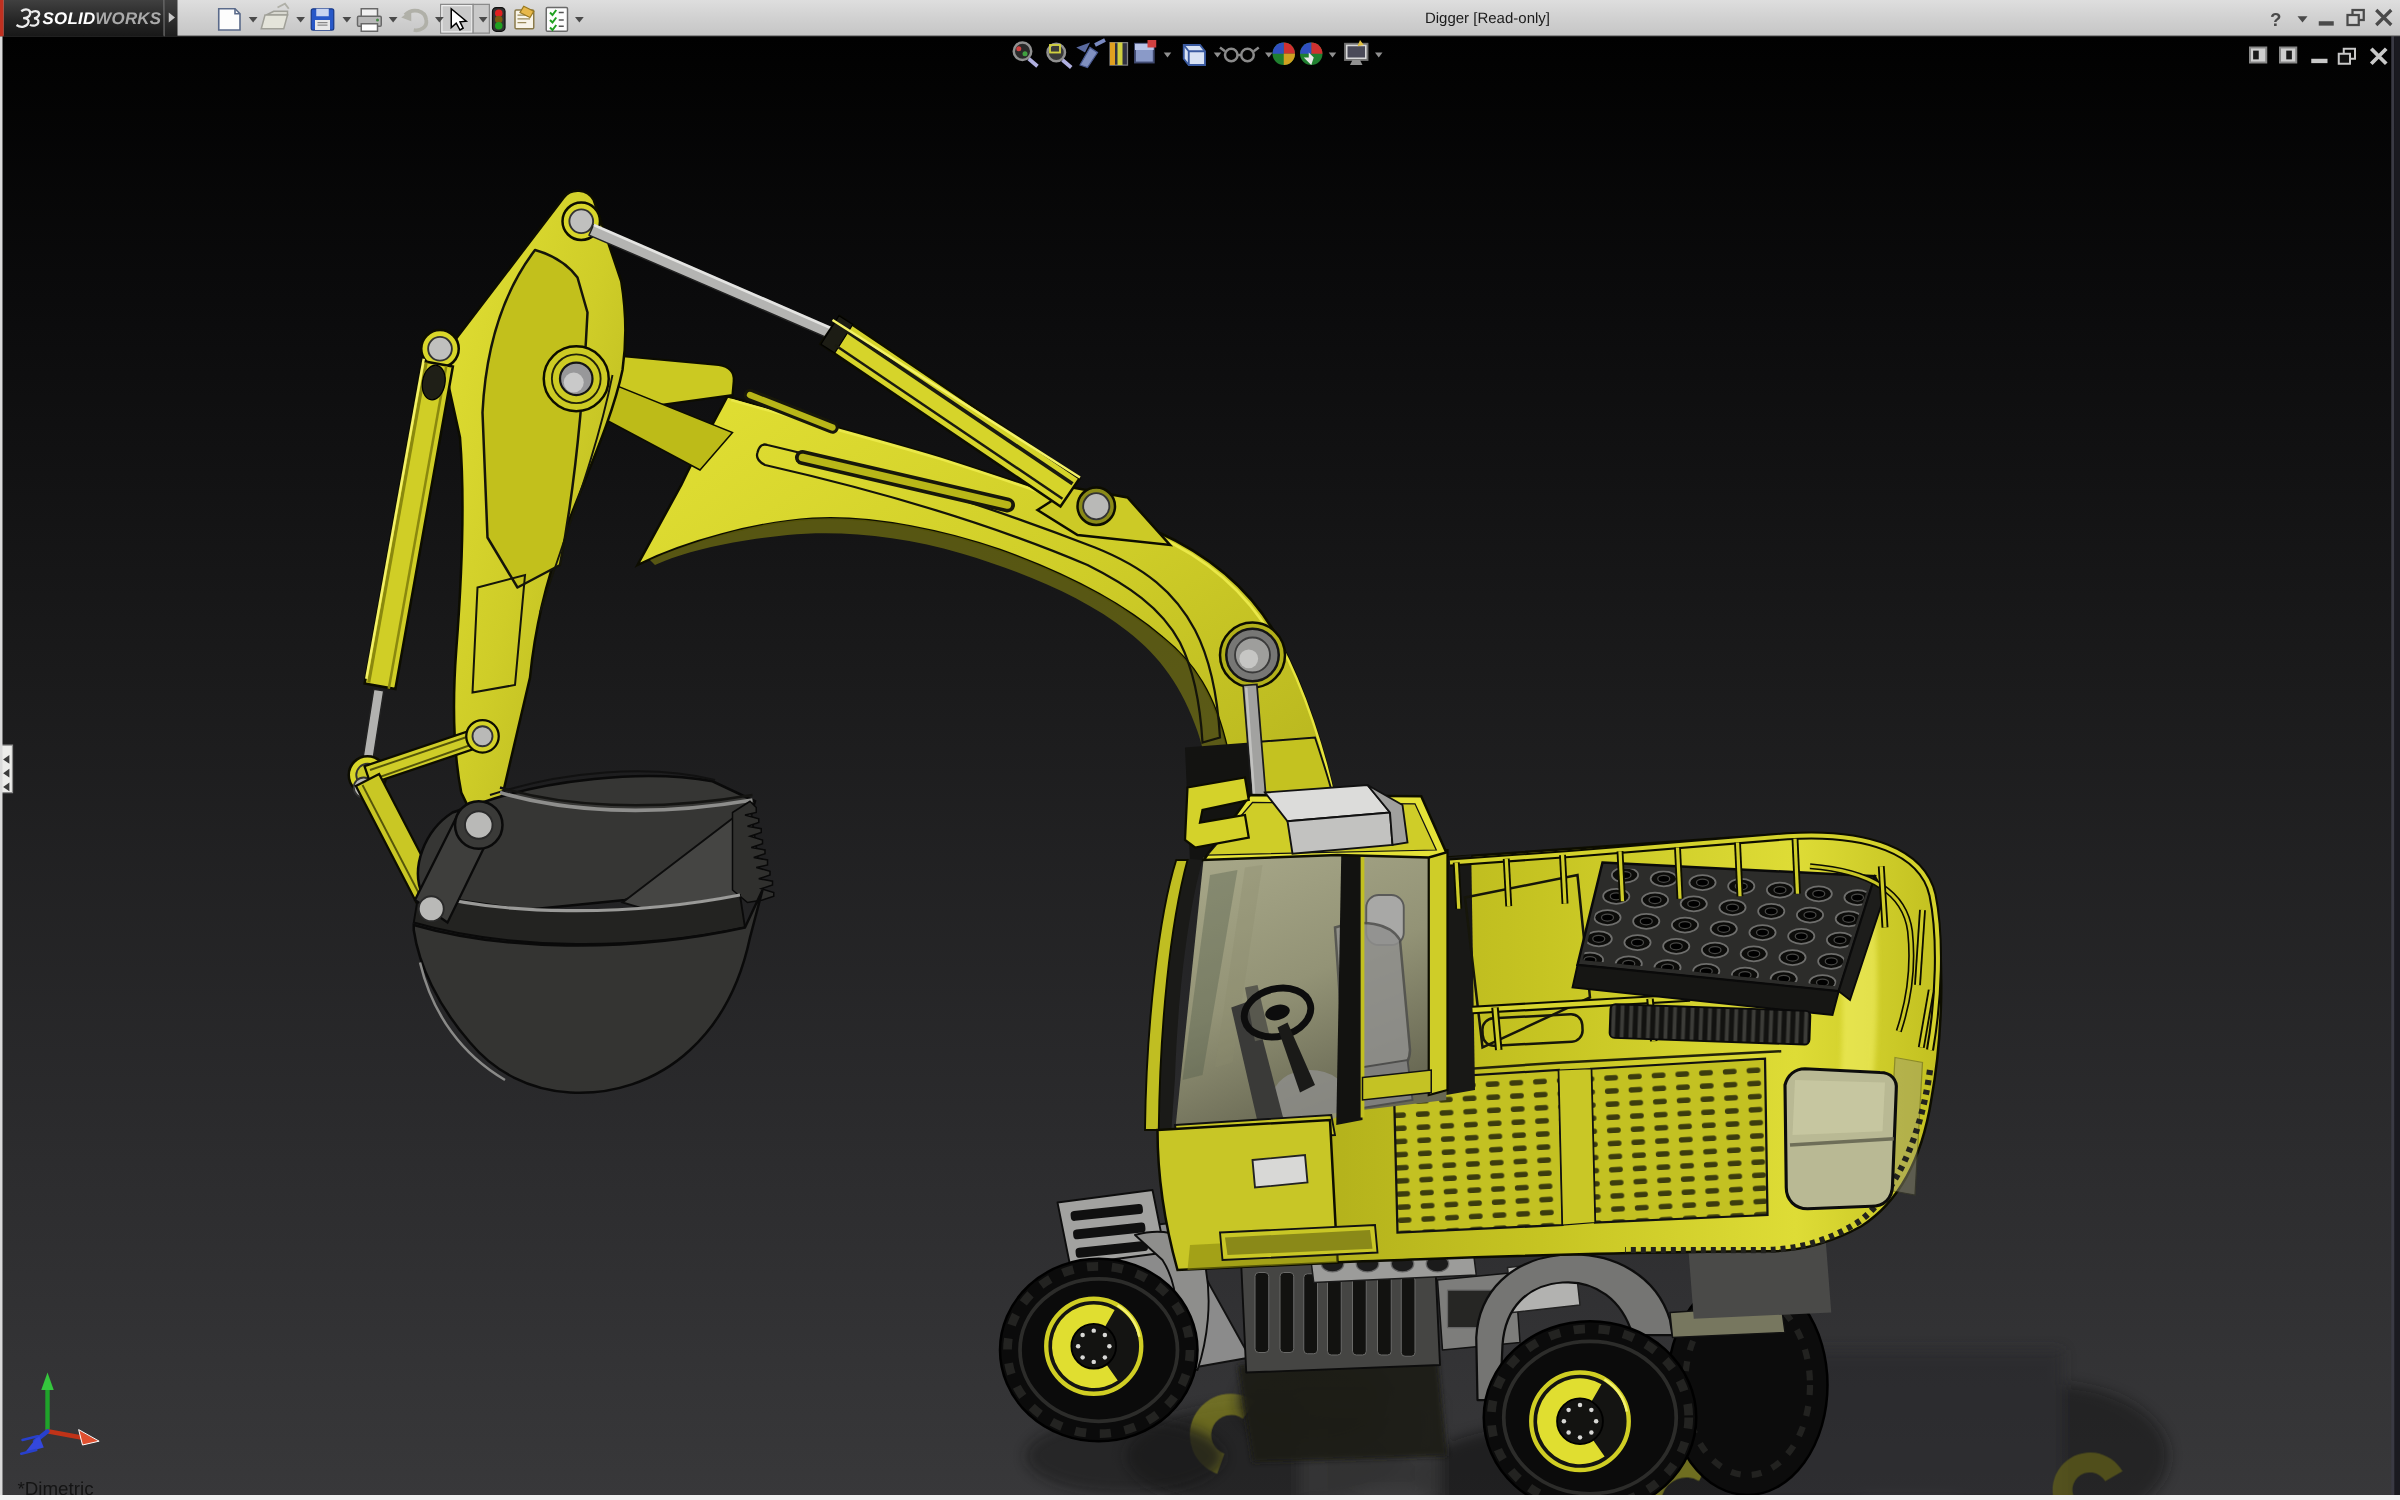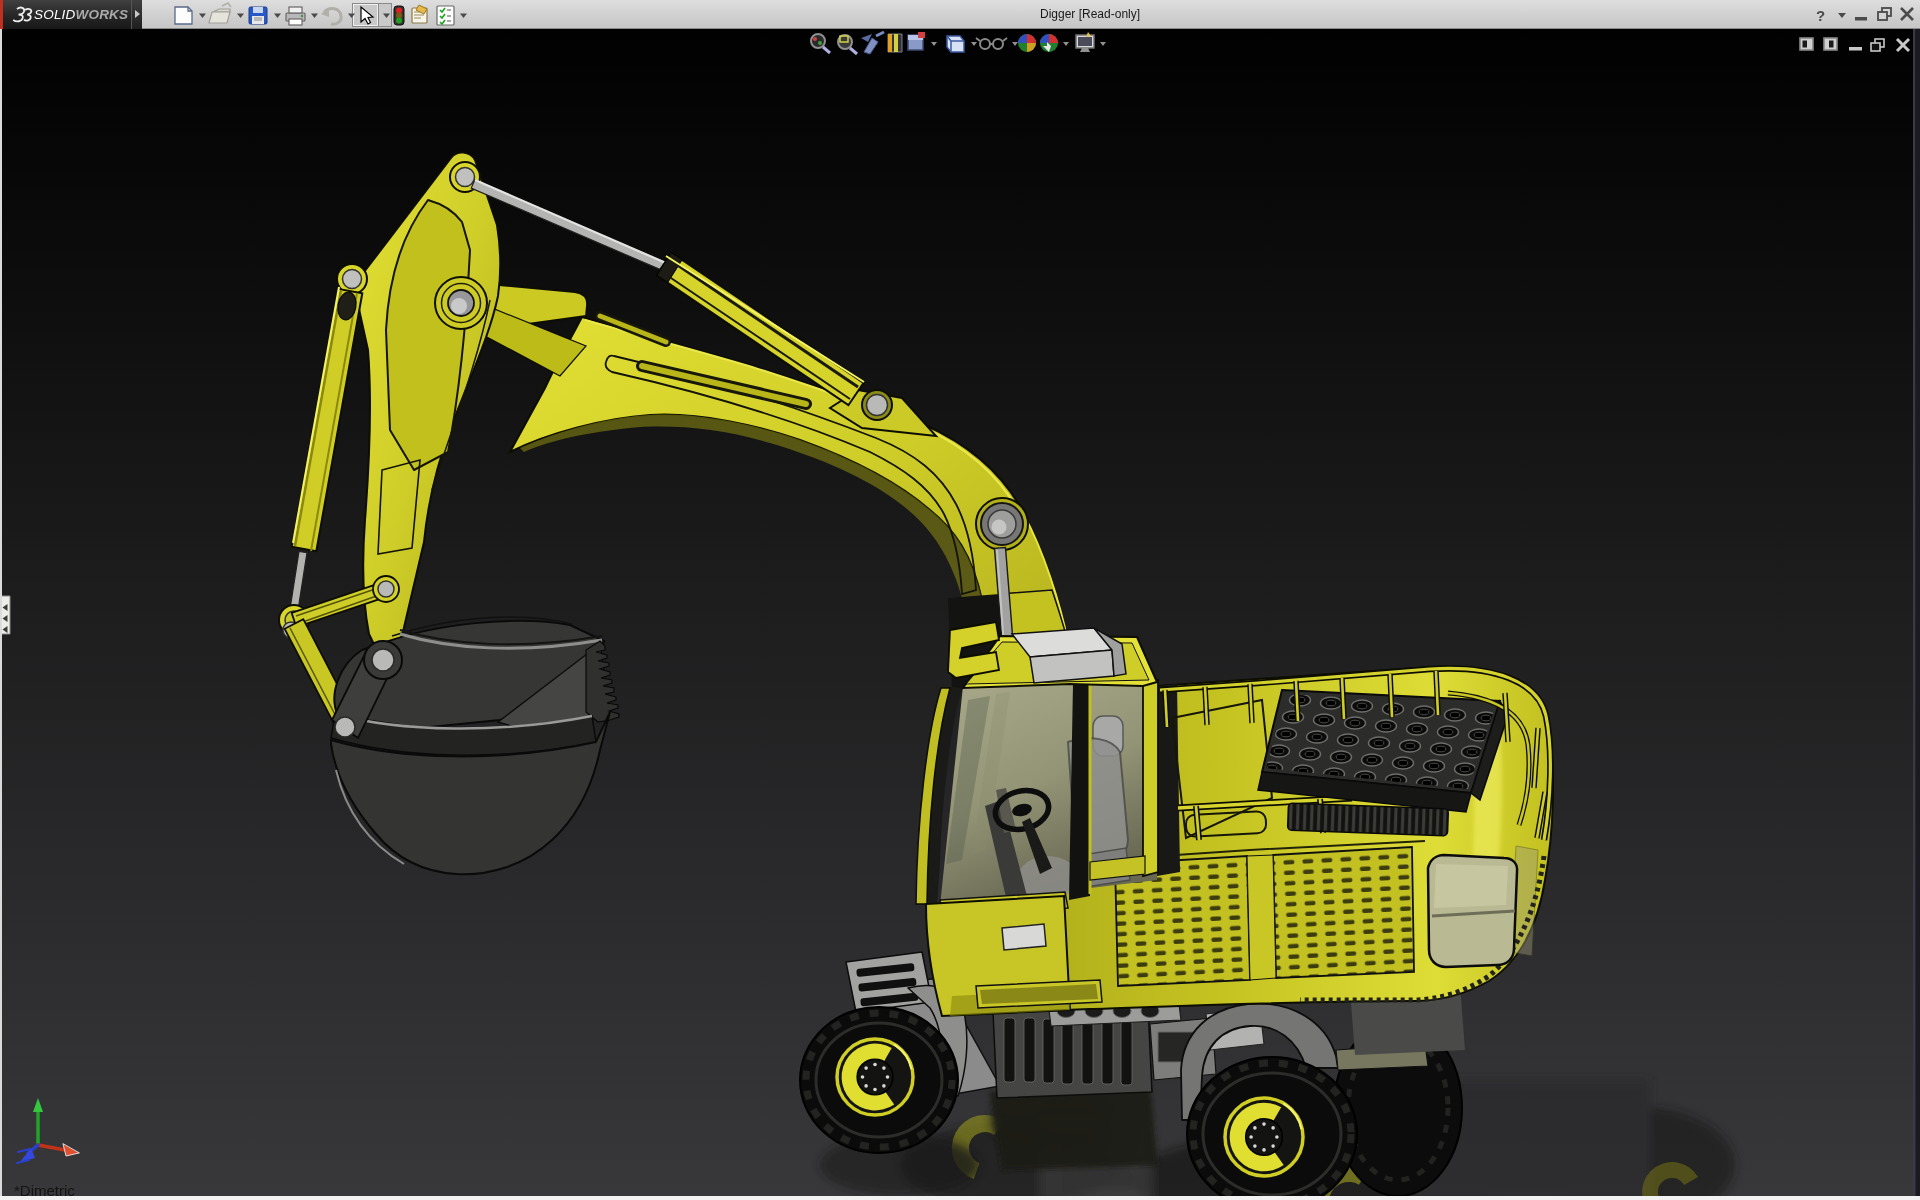--- a/index.html
+++ b/index.html
@@ -1,23 +1,23 @@
 <!DOCTYPE html>
 <html><head><meta charset="utf-8"><style>
 *{margin:0;padding:0;box-sizing:border-box}
 html,body{width:1920px;height:1200px;overflow:hidden;background:#000;font-family:"Liberation Sans",sans-serif}
 #titlebar{position:absolute;left:0;top:0;width:1920px;height:29px;background:linear-gradient(#dedede,#d0d0d0 55%,#c6c6c6);border-bottom:1px solid #8a8a8a}
 #redstrip{position:absolute;left:0;top:0;width:3px;height:29px;background:#c03020}
 #logo{position:absolute;left:3px;top:0;width:128px;height:29px;background:linear-gradient(#404040,#262626 55%,#181818);color:#fff}
 #logo .tx{position:absolute;left:31px;top:7px;font-size:13.5px;font-style:italic;letter-spacing:0.2px}
-#logo .tx b{color:#fff;font-weight:normal}
+#logo .tx b{color:#fff;font-weight:bold}
 #logo .tx span{color:#aaa;font-weight:bold}
 #arrowbox{position:absolute;left:131px;top:0;width:11px;height:29px;background:linear-gradient(#404040,#1e1e1e);border-left:1px solid #555}
 #arrowbox:after{content:"";position:absolute;left:3px;top:10px;border-left:5px solid #c8c8c8;border-top:4px solid transparent;border-bottom:4px solid transparent}
-#wtitle{position:absolute;left:1040px;top:7px;width:200px;text-align:left;font-size:12px;color:#1a1a1a}
+#wtitle{position:absolute;left:1040px;top:7px;width:200px;text-align:right;font-size:12px;color:#1a1a1a}
 #viewport{position:absolute;left:0;top:0;width:1920px;height:1131px}
 </style></head><body>
 <div id="viewport"><svg width="1920" height="1200" viewBox="0 0 1920 1200">
 <defs>
 <linearGradient id="bg" x1="0" y1="29" x2="0" y2="1200" gradientUnits="userSpaceOnUse">
  <stop offset="0" stop-color="#010101"></stop>
           <stop offset="0.18" stop-color="#0b0b0c"></stop>
  <stop offset="0.45" stop-color="#1b1b1c"></stop>
           <stop offset="0.75" stop-color="#2b2b2d"></stop>
  <stop offset="1" stop-color="#38383a"></stop>

